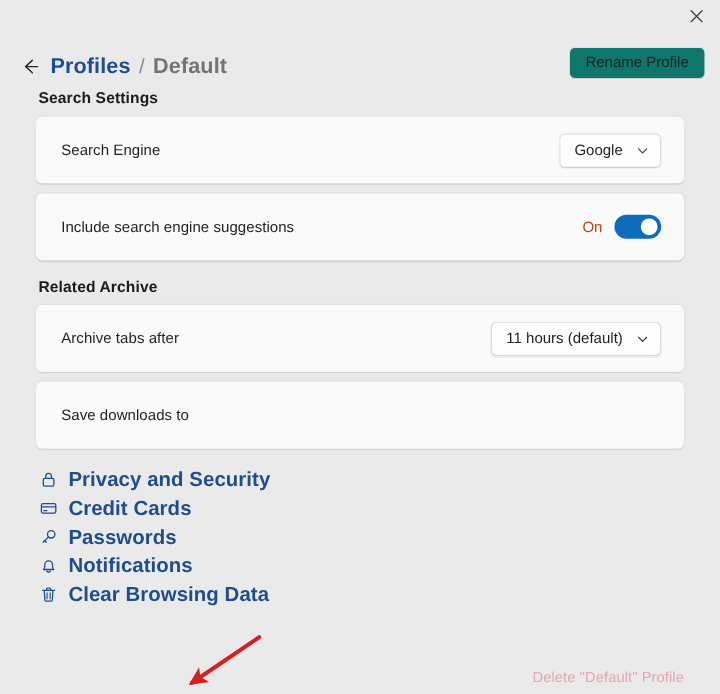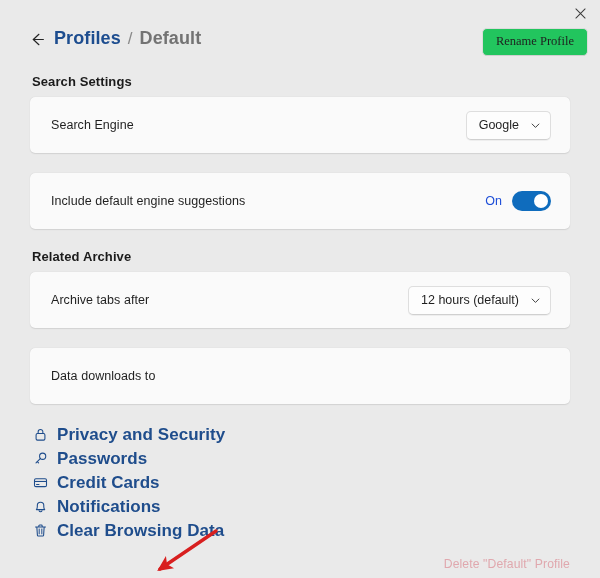--- a/index.html
+++ b/index.html
@@ -31,24 +31,24 @@
     display: flex;
     align-items: center;
     justify-content: center;
     cursor: pointer;
   }
   .close-btn svg { display: block; }
 
   
   .header {
     position: absolute;
-    top: 28px; left: 16px; right: 0;
+    top: 28px; left: 4px; right: 0;
     height: 38px;
     display: flex;
-    align-items: flex-start;
+    align-items: flex-end;
     padding: 0 12px 0 10px;
   }
   .back-arrow {
     width: 22px; height: 22px;
     display: flex;
     align-items: center;
     justify-content: center;
     cursor: pointer;
     color: #242424;
     flex: none;
@@ -73,27 +73,27 @@
     font-weight: 400;
   }
   .crumb-current {
     color: #737373;
     font-weight: 600;
     font-size: 18px;
     letter-spacing: .1px;
   }
   .rename-btn {
     margin-left: auto;
-    background: #22c55e;
+    background: #0f766e;
     border: 1px solid #dcdcdc;
     border-bottom-color: #cfcfcf;
     border-radius: 5px;
     padding: 6px 13px 7px;
     font-size: 12.5px;
-    font-family: Liberation Serif, serif;
+    font-family: Liberation Sans, sans-serif;
     color: #1f1f1f;
     cursor: pointer;
     line-height: 1;
   }
 
   
   .content {
     position: absolute;
     top: 68px; left: 0; right: 0; bottom: 0;
     padding: 0 30px;
@@ -108,21 +108,21 @@
   }
   .section-title.related { margin-top: 14px; }
 
   .card {
     background: #fafafa;
     border-radius: 5px;
     height: 56px;
     display: flex;
     align-items: center;
     padding: 0 19px 0 21px;
-    margin-bottom: 20px;
+    margin-bottom: 8px;
     box-shadow: 0 .5px 1.2px rgba(0,0,0,.10), 0 0 1px rgba(0,0,0,.07);
   }
   .card-label {
     font-size: 12.5px;
     color: #1f1f1f;
     letter-spacing: .05px;
   }
   .card-right {
     margin-left: auto;
     display: flex;
@@ -148,21 +148,21 @@
   }
   .chev {
     width: 11px; height: 11px;
     flex: none;
     color: #3a3a3a;
   }
 
   
   .toggle-state {
     font-size: 12.5px;
-    color: #1d4ed8;
+    color: #c2410c;
   }
   .toggle {
     width: 39px; height: 20px;
     border-radius: 10px;
     background: #0f6cbd;
     position: relative;
     cursor: pointer;
     flex: none;
   }
   .toggle .knob {
@@ -270,80 +270,80 @@
       <div class="dropdown">
         <span>Google</span>
         <svg class="chev" viewBox="0 0 12 12">
           <path d="M2.3 4.4 L6 8.1 L9.7 4.4" stroke="currentColor" stroke-width="1.05" fill="none" stroke-linecap="round" stroke-linejoin="round"></path>
         </svg>
       </div>
     </div>
   </div>
 
   <div class="card">
-    <span class="card-label">Include default engine suggestions</span>
+    <span class="card-label">Include search engine suggestions</span>
     <div class="card-right">
       <span class="toggle-state">On</span>
       <div class="toggle">
         <div class="knob"></div>
       </div>
     </div>
   </div>
 
 
   <div class="section-title related">Related Archive</div>
 
   <div class="card">
     <span class="card-label">Archive tabs after</span>
     <div class="card-right">
       <div class="dropdown">
-        <span>12 hours (default)</span>
+        <span>11 hours (default)</span>
         <svg class="chev" viewBox="0 0 12 12">
           <path d="M2.3 4.4 L6 8.1 L9.7 4.4" stroke="currentColor" stroke-width="1.05" fill="none" stroke-linecap="round" stroke-linejoin="round"></path>
         </svg>
       </div>
     </div>
   </div>
 
   <div class="card">
-    <span class="card-label">Data downloads to</span>
+    <span class="card-label">Save downloads to</span>
   </div>
 
   <div class="links">
 
     <div class="link-row">
       <span class="link-icon">
         <svg viewBox="0 0 16 16" width="15" height="15">
           <rect x="3.3" y="7" width="9.4" height="7" rx="1.4" stroke="currentColor" stroke-width="1.15" fill="none"></rect>
           <path d="M5.5 7 V5.1 A2.5 2.5 0 0 1 10.5 5.1 V7" stroke="currentColor" stroke-width="1.15" fill="none" stroke-linecap="round"></path>
         </svg>
       </span>
       <span class="link-text">Privacy and Security</span>
+    </div>
+
+    <div class="link-row">
+      <span class="link-icon">
+        <svg viewBox="0 0 16 16" width="15" height="15">
+          <rect x="1.6" y="4" width="12.8" height="8.4" rx="1.5" stroke="currentColor" stroke-width="1.15" fill="none"></rect>
+          <path d="M1.6 6.9 H14.4" stroke="currentColor" stroke-width="1.15" fill="none"></path>
+          <path d="M3.8 10.2 H6.4" stroke="currentColor" stroke-width="1.15" fill="none" stroke-linecap="round"></path>
+        </svg>
+      </span>
+      <span class="link-text">Credit Cards</span>
     </div>
 
     <div class="link-row">
       <span class="link-icon">
         <svg viewBox="0 0 16 16" width="15" height="15">
           <circle cx="10.3" cy="5.6" r="3.3" stroke="currentColor" stroke-width="1.15" fill="none"></circle>
           <path d="M8 7.9 L3.2 12.7" stroke="currentColor" stroke-width="1.15" fill="none" stroke-linecap="round"></path>
           <path d="M4.6 11.3 L5.9 12.6" stroke="currentColor" stroke-width="1.15" fill="none" stroke-linecap="round"></path>
         </svg>
       </span>
       <span class="link-text">Passwords</span>
-    </div>
-
-    <div class="link-row">
-      <span class="link-icon">
-        <svg viewBox="0 0 16 16" width="15" height="15">
-          <rect x="1.6" y="4" width="12.8" height="8.4" rx="1.5" stroke="currentColor" stroke-width="1.15" fill="none"></rect>
-          <path d="M1.6 6.9 H14.4" stroke="currentColor" stroke-width="1.15" fill="none"></path>
-          <path d="M3.8 10.2 H6.4" stroke="currentColor" stroke-width="1.15" fill="none" stroke-linecap="round"></path>
-        </svg>
-      </span>
-      <span class="link-text">Credit Cards</span>
     </div>
 
     <div class="link-row">
       <span class="link-icon">
         <svg viewBox="0 0 16 16" width="15" height="15">
           <path d="M3.6 11.3 C4.4 10.4 4.6 9.6 4.6 8.2 V7 A3.45 3.45 0 0 1 11.5 7 V8.2 C11.5 9.6 11.7 10.4 12.5 11.3 Z" stroke="currentColor" stroke-width="1.15" fill="none" stroke-linejoin="round"></path>
           <path d="M6.5 12.6 A1.7 1.7 0 0 0 9.6 12.6" stroke="currentColor" stroke-width="1.15" fill="none" stroke-linecap="round"></path>
         </svg>
       </span>
       <span class="link-text">Notifications</span>

